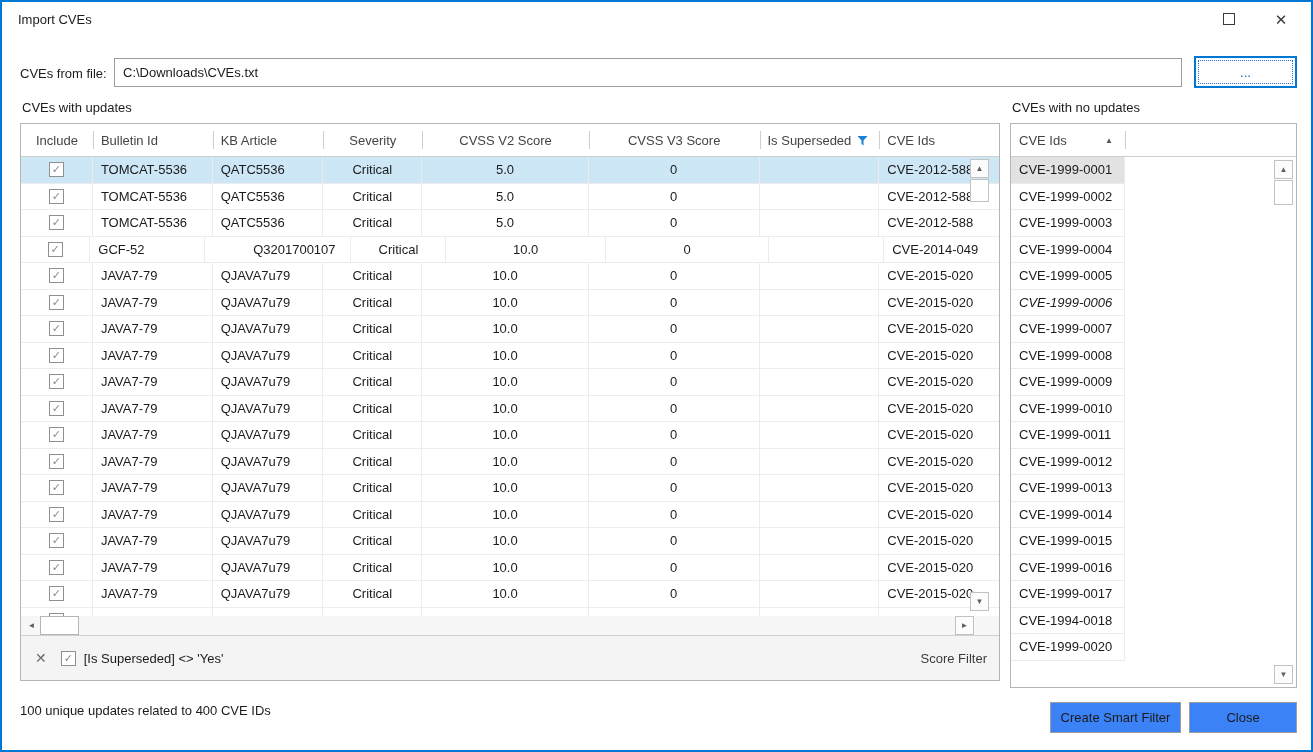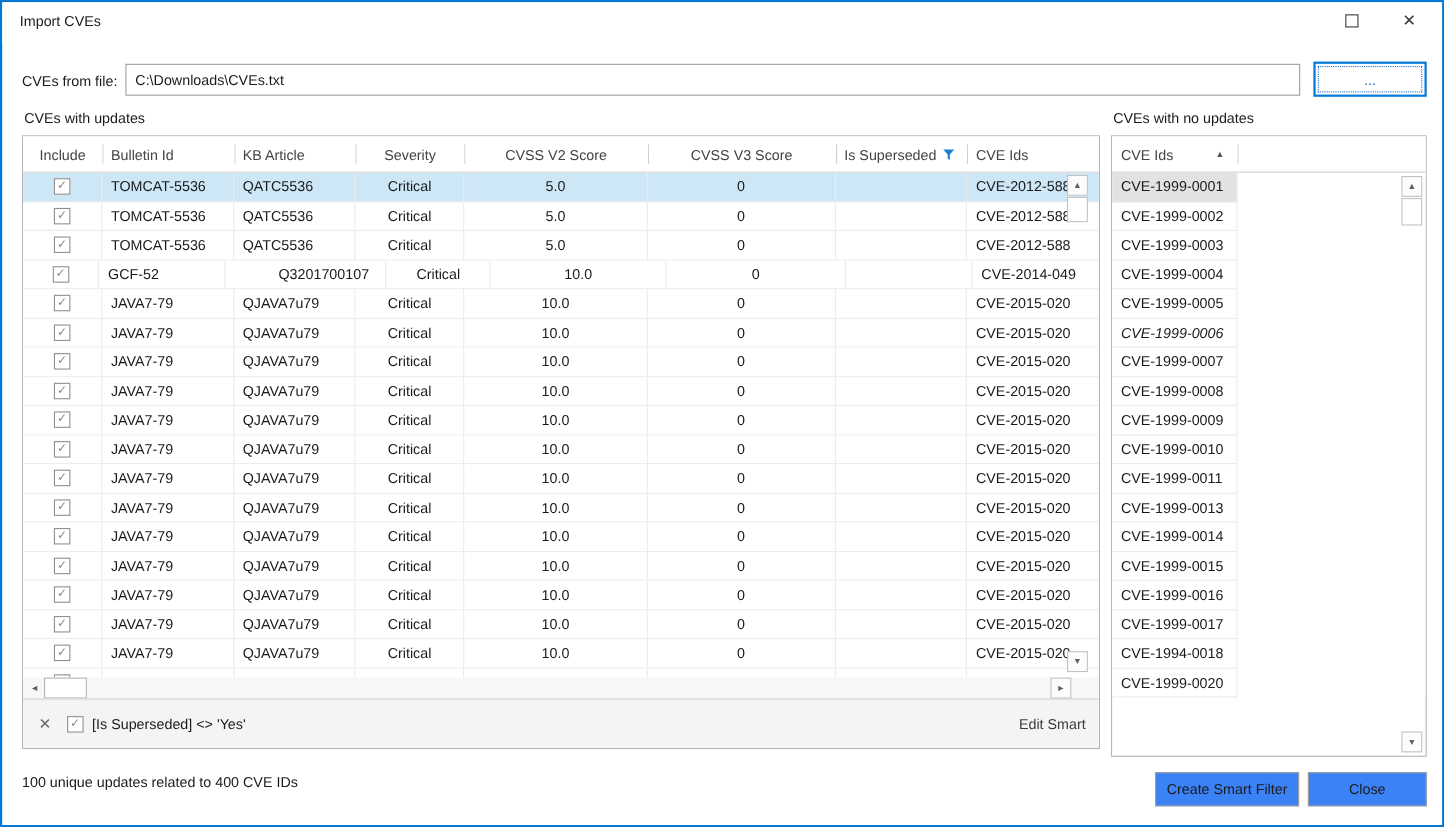--- a/index.html
+++ b/index.html
@@ -381,21 +381,21 @@
         <span>►</span>
       </div>
     </div>
 
     <div class="filterbar">
       <span class="filter-x">✕</span>
       <span class="checkbox filter-cb">
         <span>✓</span>
       </span>
       <span class="filter-expr">[Is Superseded] &lt;&gt; 'Yes'</span>
-      <span class="edit-filter">Edit Smart</span>
+      <span class="edit-filter">Score Filter</span>
     </div>
   </div>
 
   <div class="grid grid-right">
     <div class="ghead">
       <div class="hcell" style="width:114px;">
         <span>CVE Ids</span>
         <span class="sort-asc">▲</span>
       </div>
       <div class="hcell" style="flex:1;"></div>
@@ -428,20 +428,23 @@
         <div class="grow" style="border-bottom: none;">
           <div class="gcell" style="width: 114px; border-bottom: 1px solid rgb(236, 236, 236); border-right: 1px solid rgb(236, 236, 236);">CVE-1999-0009</div>
         </div>
         <div class="grow" style="border-bottom: none;">
           <div class="gcell" style="width: 114px; border-bottom: 1px solid rgb(236, 236, 236); border-right: 1px solid rgb(236, 236, 236);">CVE-1999-0010</div>
         </div>
         <div class="grow" style="border-bottom: none;">
           <div class="gcell" style="width: 114px; border-bottom: 1px solid rgb(236, 236, 236); border-right: 1px solid rgb(236, 236, 236);">CVE-1999-0011</div>
         </div>
         <div class="grow" style="border-bottom: none;">
+          <div class="gcell" style="width: 114px; border-bottom: 1px solid rgb(236, 236, 236); border-right: 1px solid rgb(236, 236, 236);">CVE-1999-0012</div>
+        </div>
+        <div class="grow" style="border-bottom: none;">
           <div class="gcell" style="width: 114px; border-bottom: 1px solid rgb(236, 236, 236); border-right: 1px solid rgb(236, 236, 236);">CVE-1999-0013</div>
         </div>
         <div class="grow" style="border-bottom: none;">
           <div class="gcell" style="width: 114px; border-bottom: 1px solid rgb(236, 236, 236); border-right: 1px solid rgb(236, 236, 236);">CVE-1999-0014</div>
         </div>
         <div class="grow" style="border-bottom: none;">
           <div class="gcell" style="width: 114px; border-bottom: 1px solid rgb(236, 236, 236); border-right: 1px solid rgb(236, 236, 236);">CVE-1999-0015</div>
         </div>
         <div class="grow" style="border-bottom: none;">
           <div class="gcell" style="width: 114px; border-bottom: 1px solid rgb(236, 236, 236); border-right: 1px solid rgb(236, 236, 236);">CVE-1999-0016</div>

